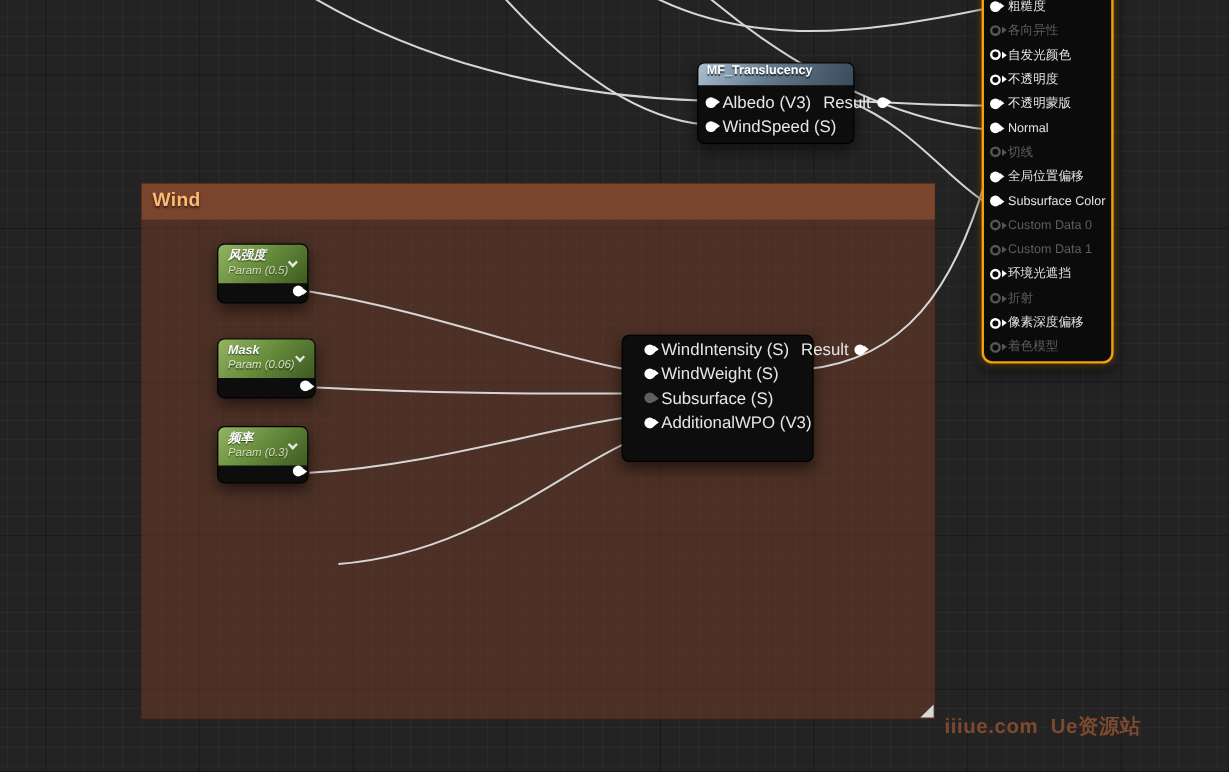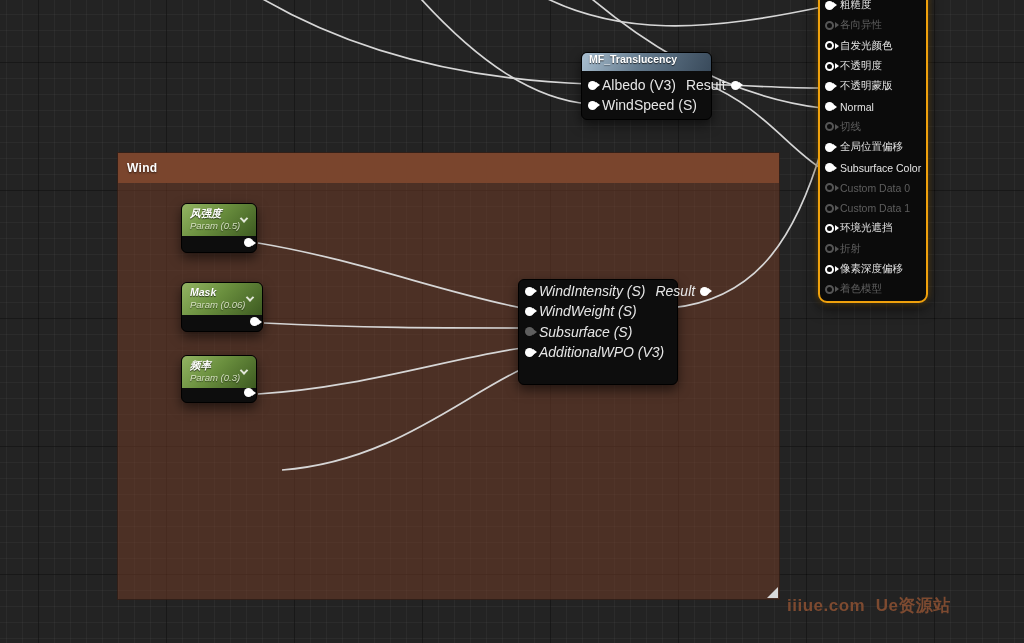--- a/index.html
+++ b/index.html
@@ -15,21 +15,21 @@
       linear-gradient(rgba(255,255,255,0.035) 1px, transparent 1px),
       linear-gradient(90deg, rgba(255,255,255,0.035) 1px, transparent 1px);
     background-size:128px 128px,128px 128px,16px 16px,16px 16px;
     background-position:38px 62px,38px 62px,6px 14px,6px 14px;
   }
 
   
   .comment{position:absolute;left:117px;top:152px;width:663px;height:448px;z-index:1;
     background:rgba(118,62,40,0.5);border:1px solid rgba(0,0,0,0.35);}
   .comment-header{height:30px;background:#7a452d;display:flex;align-items:center;padding:0 9px;}
-  .comment-title{color:#ffffff;font-size:12px;font-weight:bold;letter-spacing:0.3px;
+  .comment-title{color:#fdba74;font-size:16px;font-weight:bold;letter-spacing:0.3px;
     text-shadow:0 1px 2px rgba(0,0,0,0.6);}
   .resize-handle{position:absolute;right:1px;bottom:1px;width:0;height:0;
     border-left:11px solid transparent;border-bottom:11px solid #d9d9d9;}
 
   
   #wires{position:absolute;left:0;top:0;z-index:5;pointer-events:none;}
   #wires path{fill:none;stroke:#d6d6d6;stroke-width:1.7;pointer-events:stroke;}
 
   
   .node{position:absolute;z-index:10;background:#0d0d0d;border:1px solid #000;
@@ -80,21 +80,21 @@
     white-space:nowrap;}
   .frow{display:flex;align-items:center;gap:5px;padding:0 6px;height:20.3px;}
   .frow .lbl{font-size:14px;color:#e6e6e6;white-space:nowrap;}
   .frow .spacer{flex:1;}
   .frow.muted .pin{color:#5f5f5f;}
   .frow.muted .pin.filled{background:#5f5f5f;}
   #n-mf{left:581px;top:52px;width:131px;height:68px;}
   #n-mf .body{padding:4px 0 6px 0;}
   #n-mf .frow{height:20px;}
   #n-sgw{left:518px;top:279px;width:160px;height:106px;}
-  #n-sgw .body{padding:1px 0 5px 0;font-style:italic;}
+  #n-sgw .body{padding:1px 0 5px 12px;}
 
   
   #n-material{left:818px;top:-16px;width:110px;height:319px;background:#0b0b0b;
     border:2px solid #f0a10c;border-radius:9px;z-index:10;position:absolute;
     box-shadow:0 0 7px rgba(240,161,12,0.35),0 6px 14px rgba(0,0,0,0.6);}
   #n-material .rows{padding:9px 0 0 5px;}
   .mrow{display:flex;align-items:center;gap:6px;height:20.3px;}
   .mrow .lbl{font-size:10.5px;color:#e4e4e4;white-space:nowrap;}
   .mrow .pin{color:#fff;}
   .mrow.connected .pin{background:currentColor;}

